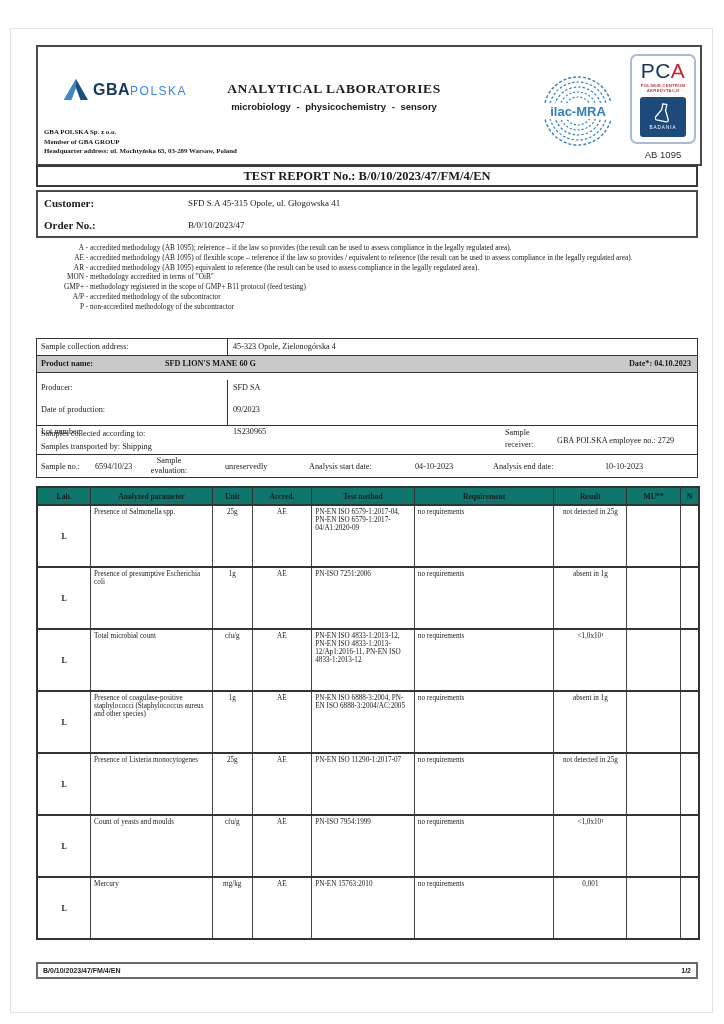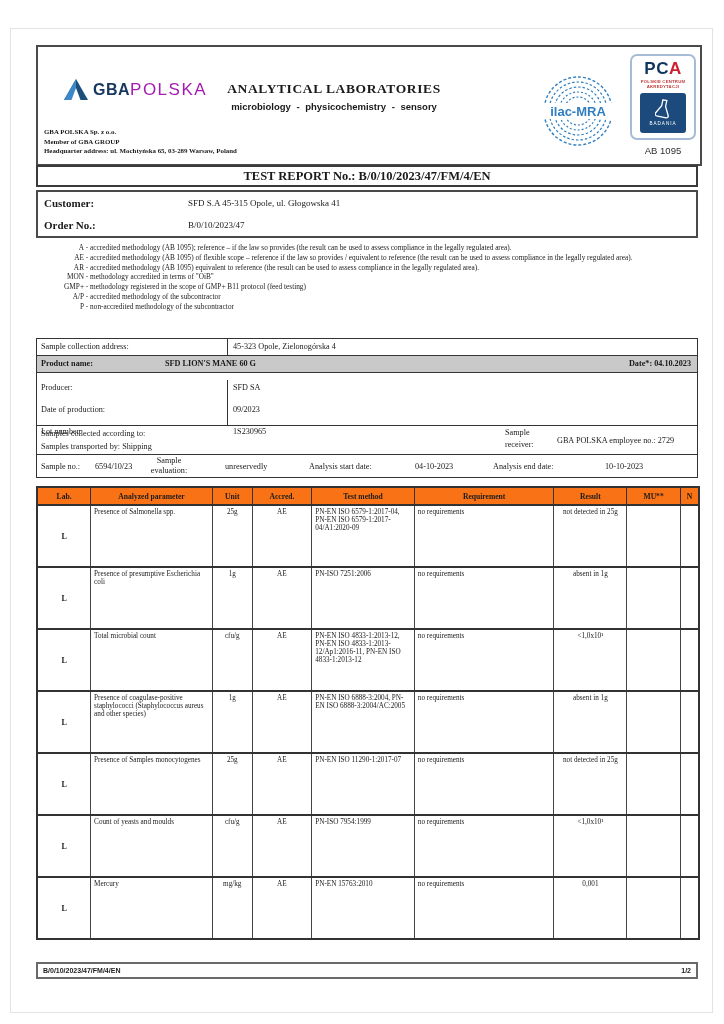--- a/index.html
+++ b/index.html
@@ -4,29 +4,29 @@
 <style>
   html,body{margin:0;padding:0;background:#ffffff;}
   .page{position:relative;width:724px;height:1024px;background:#fff;overflow:hidden;
         font-family:"Liberation Serif",serif;color:#1a1a1a;}
   .page-edge{position:absolute;left:10px;top:28px;width:701px;height:983px;border:1px solid #e3e3e3;}
 
   
   .header-box{position:absolute;left:36px;top:45px;width:662px;height:117px;border:2px solid #4a4a4a;}
   .gba-logo{position:absolute;left:26px;top:32px;display:flex;align-items:center;gap:5px;}
   .gba-word{font-family:"Liberation Sans",sans-serif;font-weight:bold;font-size:16px;color:#17375e;letter-spacing:.5px;}
-  .polska-word{font-family:"Liberation Sans",sans-serif;font-size:17px;color:#a21caf;letter-spacing:1.5px;}
+  .polska-word{font-family:"Liberation Sans",sans-serif;font-size:12px;color:#3b82f6;letter-spacing:1.5px;}
   .lab-title{position:absolute;left:158px;top:26px;width:276px;text-align:center;}
   .lab-title .t1{font-size:13.5px;font-weight:bold;letter-spacing:.6px;margin-top:8px;}
   .lab-title .t2{font-family:"Liberation Sans",sans-serif;font-size:9.5px;font-weight:bold;margin-top:4px;word-spacing:3px;}
   .company{position:absolute;left:6px;top:80px;font-size:6.9px;line-height:1.4;font-weight:bold;}
   .ilac{position:absolute;left:503px;top:27px;}
   .pca{position:absolute;left:592px;top:7px;width:66px;text-align:center;}
   .pca-box{border:2px solid #a6bcd6;border-radius:7px;background:#fff;padding:4px 3px 5px;}
-  .pca-acronym{font-family:"Liberation Sans",sans-serif;font-weight:bold;font-size:17px;line-height:1;color:#12355e;letter-spacing:.5px;}
+  .pca-acronym{font-family:"Liberation Sans",sans-serif;font-weight:normal;font-size:21px;line-height:1;color:#12355e;letter-spacing:.5px;}
   .pca-acronym .a-red{color:#cf2030;}
   .pca-name{font-size:4.3px;color:#c23b3b;font-weight:bold;letter-spacing:.2px;line-height:1.25;margin-top:2px;font-family:"Liberation Sans",sans-serif;}
   .pca-badge{margin:3px auto 0;background:#1c4a7c;border-radius:3px;width:46px;height:40px;display:flex;flex-direction:column;align-items:center;justify-content:center;gap:2px;}
   .pca-badge-label{color:#fff;font-family:"Liberation Sans",sans-serif;font-size:4.6px;letter-spacing:1px;}
   .pca-cert{margin-top:5px;font-family:"Liberation Sans",sans-serif;font-size:9.5px;color:#2e2e2e;}
 
   
   .report-title-bar{position:absolute;left:36px;top:165px;width:662px;height:22px;border:2px solid #3a3a3a;
         display:flex;align-items:center;justify-content:center;font-weight:bold;font-size:12.5px;box-sizing:border-box;}
   .customer-box{position:absolute;left:36px;top:190px;width:662px;height:48px;border:2px solid #4a4a4a;box-sizing:border-box;}
@@ -58,21 +58,21 @@
   .row-collect .left-lines{position:absolute;left:4px;top:1px;line-height:13px;}
   .receiver-label{position:absolute;left:468px;top:1px;width:46px;line-height:12px;}
   .receiver-value{position:absolute;left:520px;top:0;width:140px;height:28px;display:flex;align-items:center;}
   .row-sampleno{height:22px;}
   .row-sampleno .cell{position:absolute;top:0;height:22px;display:flex;align-items:center;}
   .eval-label{position:absolute;left:103px;top:0;width:58px;height:22px;display:flex;align-items:center;text-align:center;line-height:10px;}
 
   
   .results{position:absolute;left:36px;top:486px;width:664px;border-collapse:collapse;table-layout:fixed;font-size:7.2px;}
   .results th{border:1px solid #333;border-top:2.5px solid #333;border-bottom:2px solid #333;
-        font-size:7.6px;font-weight:bold;height:16px;text-align:center;padding:0 1px;background:#f97316;}
+        font-size:7.6px;font-weight:bold;height:16px;text-align:center;padding:0 1px;background:#0f766e;}
   .results td{border:1px solid #444;border-bottom:2px solid #333;vertical-align:top;padding:2px 3px;}
   .results tr.data-row{height:62px;}
   .results td.c-lab{text-align:center;vertical-align:middle;font-weight:bold;font-size:8px;}
   .results td.c-center{text-align:center;}
   .results{border:2.5px solid #333;}
 
   
   .footer{position:absolute;left:36px;top:962px;width:662px;height:17px;border:2px solid #6a6a6a;box-sizing:border-box;
         display:flex;align-items:center;justify-content:space-between;padding:0 5px;
         font-family:"Liberation Sans",sans-serif;font-size:7px;font-weight:bold;color:#222;}
@@ -298,21 +298,21 @@
         <td class="c-center">1g</td>
         <td class="c-center">AE</td>
         <td>PN-EN ISO 6888-3:2004, PN-EN ISO 6888-3:2004/AC:2005</td>
         <td>no requirements</td>
         <td class="c-center">absent in 1g</td>
         <td></td>
         <td></td>
       </tr>
       <tr class="data-row">
         <td class="c-lab">L</td>
-        <td>Presence of Samples monocytogenes</td>
+        <td>Presence of Listeria monocytogenes</td>
         <td class="c-center">25g</td>
         <td class="c-center">AE</td>
         <td>PN-EN ISO 11290-1:2017-07</td>
         <td>no requirements</td>
         <td class="c-center">not detected in 25g</td>
         <td></td>
         <td></td>
       </tr>
       <tr class="data-row">
         <td class="c-lab">L</td>

